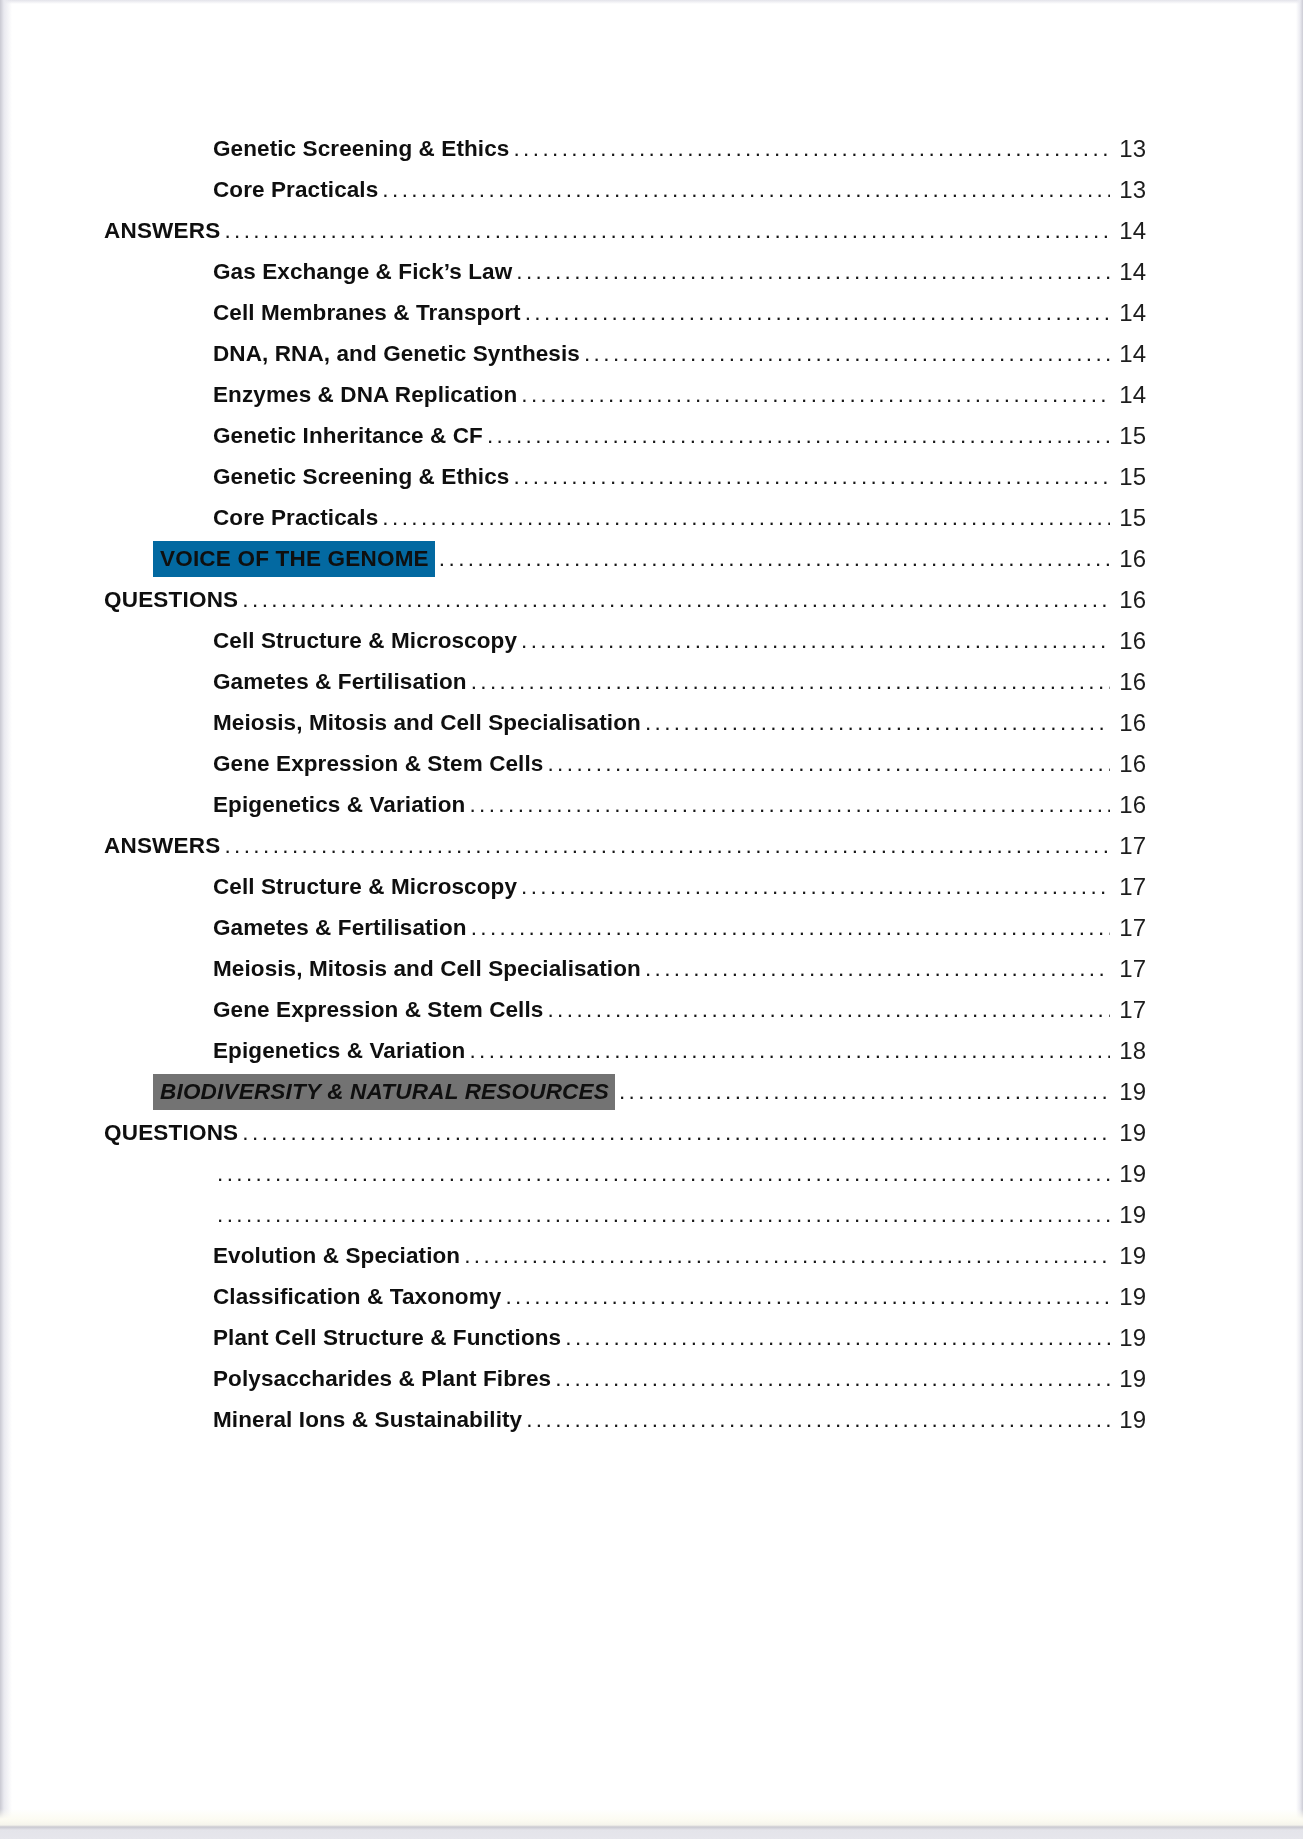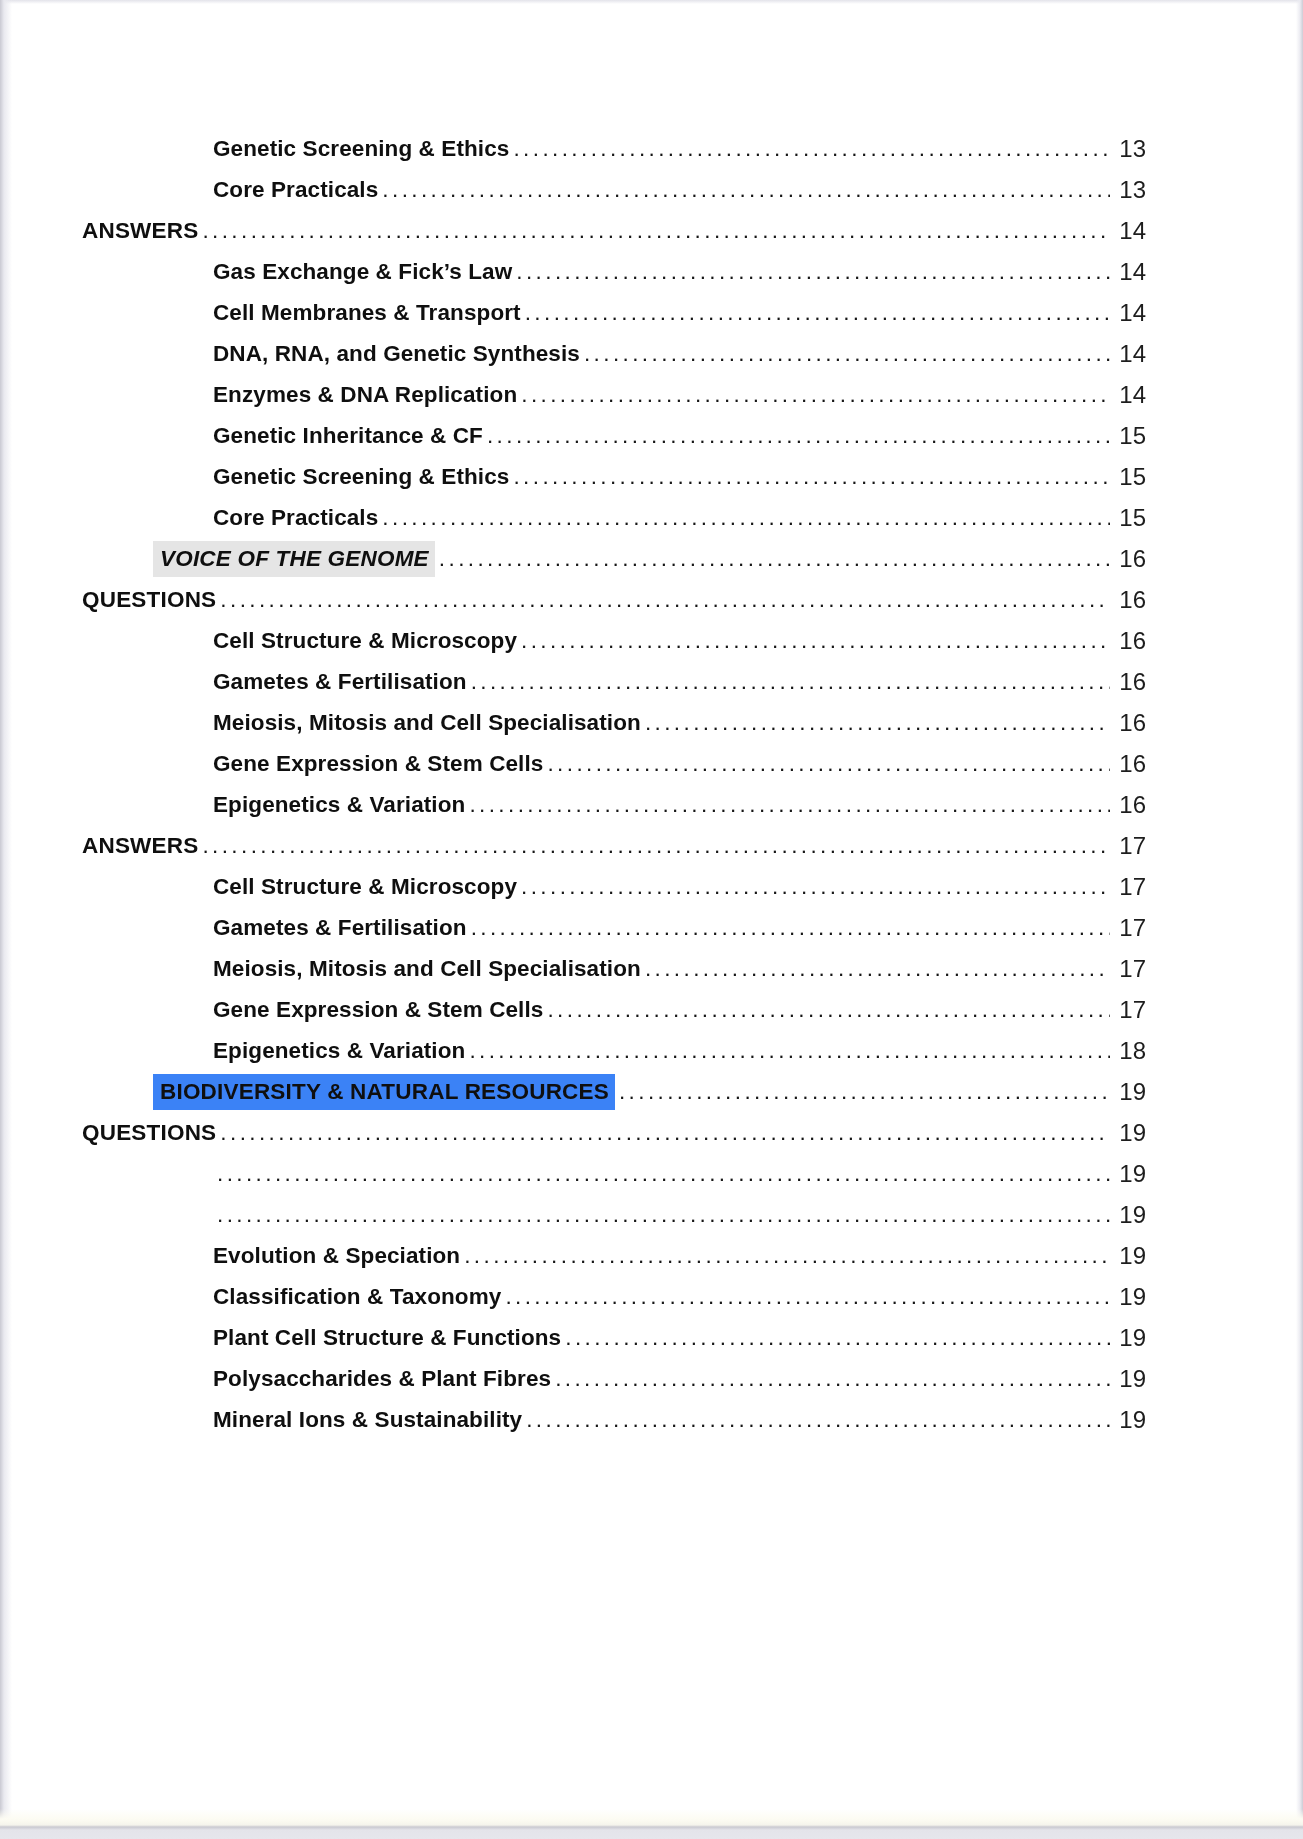--- a/index.html
+++ b/index.html
@@ -22,21 +22,21 @@
 
   .toc{
     position:absolute;left:0;top:0;right:0;
     padding:128px 157px 0 0;
   }
   .row{
     display:flex;align-items:flex-start;height:41px;white-space:nowrap;
   }
   .row > span{line-height:41px;}
   .level-chapter{padding-left:160px;}
-  .level-section{padding-left:82px;}
+  .level-section{padding-left:104px;}
   .level-topic{padding-left:213px;}
   .label{
     font-weight:700;font-size:22.5px;letter-spacing:.1px;flex:0 0 auto;
   }
   .level-chapter .label,.level-section .label{letter-spacing:.2px;}
   .hl{
     background:#3ce23c;
     padding:5px 6px 6px 7px;margin-left:-7px;
   }
   .dots{
@@ -112,21 +112,21 @@
     <span class="page">15</span>
   </div>
 
   <div class="row level-topic">
     <span class="label">Core Practicals</span>
     <span class="dots">................................................................................................................................................................</span>
     <span class="page">15</span>
   </div>
 
   <div class="row level-chapter">
-    <span class="label"><span class="hl" style="background: #e5e5e5; font-style: italic;">VOICE OF THE GENOME</span></span>
+    <span class="label"><span class="hl" style="background: #0369a1;">VOICE OF THE GENOME</span></span>
     <span class="dots">................................................................................................................................................................</span>
     <span class="page">16</span>
   </div>
 
   <div class="row level-section">
     <span class="label">QUESTIONS</span>
     <span class="dots">................................................................................................................................................................</span>
     <span class="page">16</span>
   </div>
 
@@ -190,21 +190,21 @@
     <span class="page">17</span>
   </div>
 
   <div class="row level-topic">
     <span class="label">Epigenetics &amp; Variation</span>
     <span class="dots">................................................................................................................................................................</span>
     <span class="page">18</span>
   </div>
 
   <div class="row level-chapter">
-    <span class="label"><span class="hl" style="background: #3b82f6;">BIODIVERSITY &amp; NATURAL RESOURCES</span></span>
+    <span class="label"><span class="hl" style="background: #737373; font-style: italic;">BIODIVERSITY &amp; NATURAL RESOURCES</span></span>
     <span class="dots">................................................................................................................................................................</span>
     <span class="page">19</span>
   </div>
 
   <div class="row level-section">
     <span class="label">QUESTIONS</span>
     <span class="dots">................................................................................................................................................................</span>
     <span class="page">19</span>
   </div>
 

